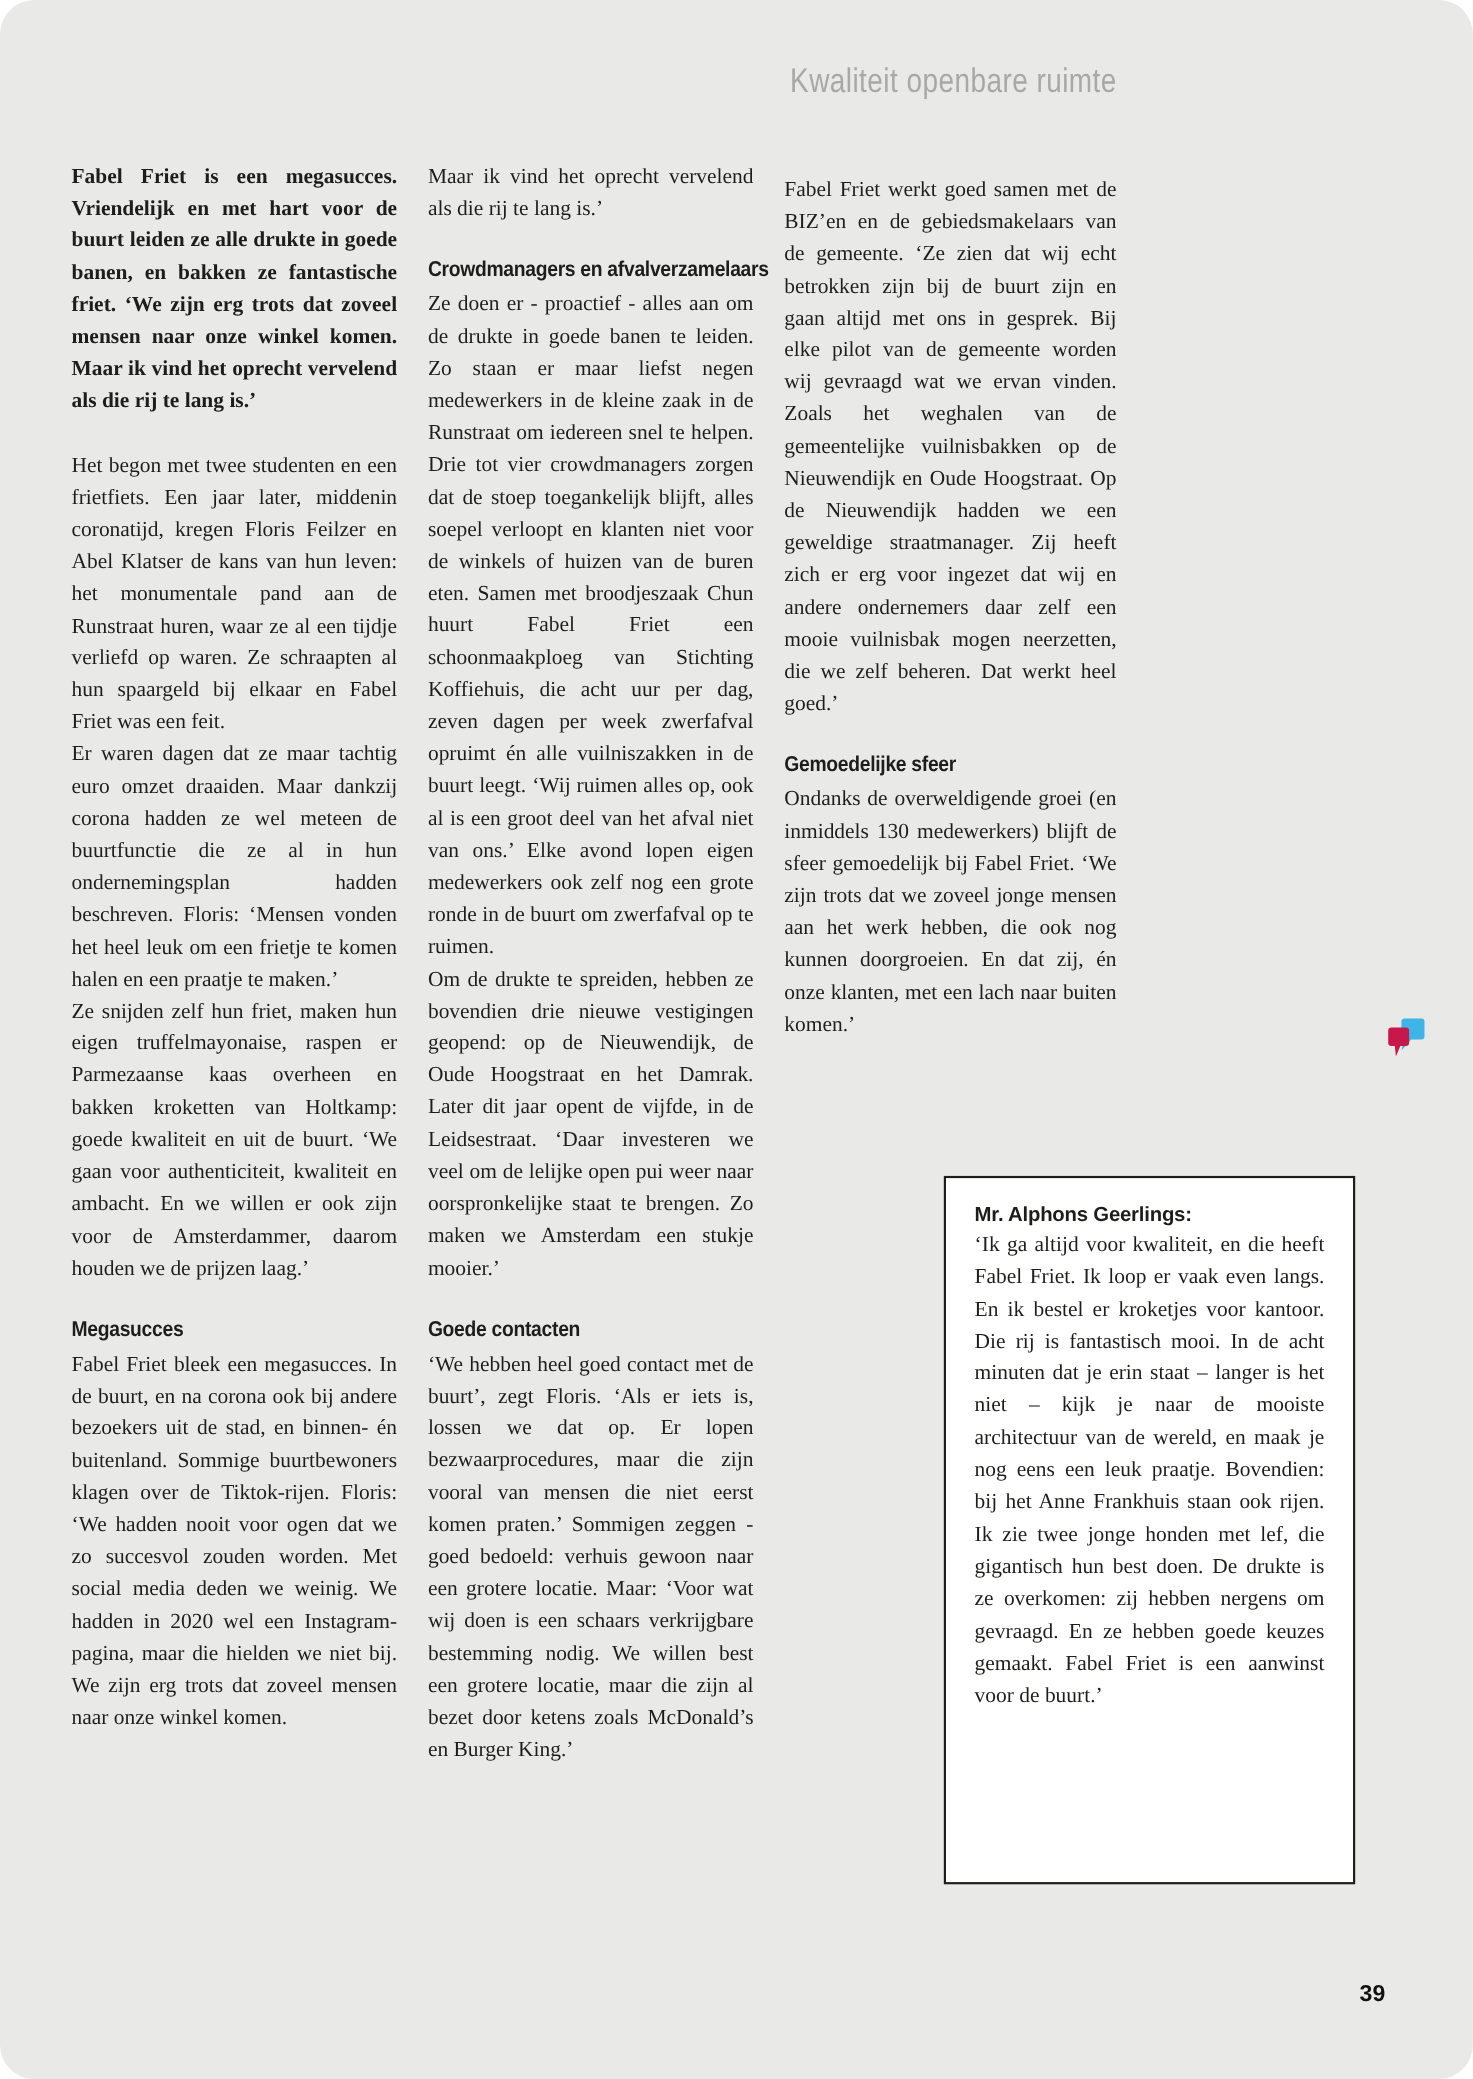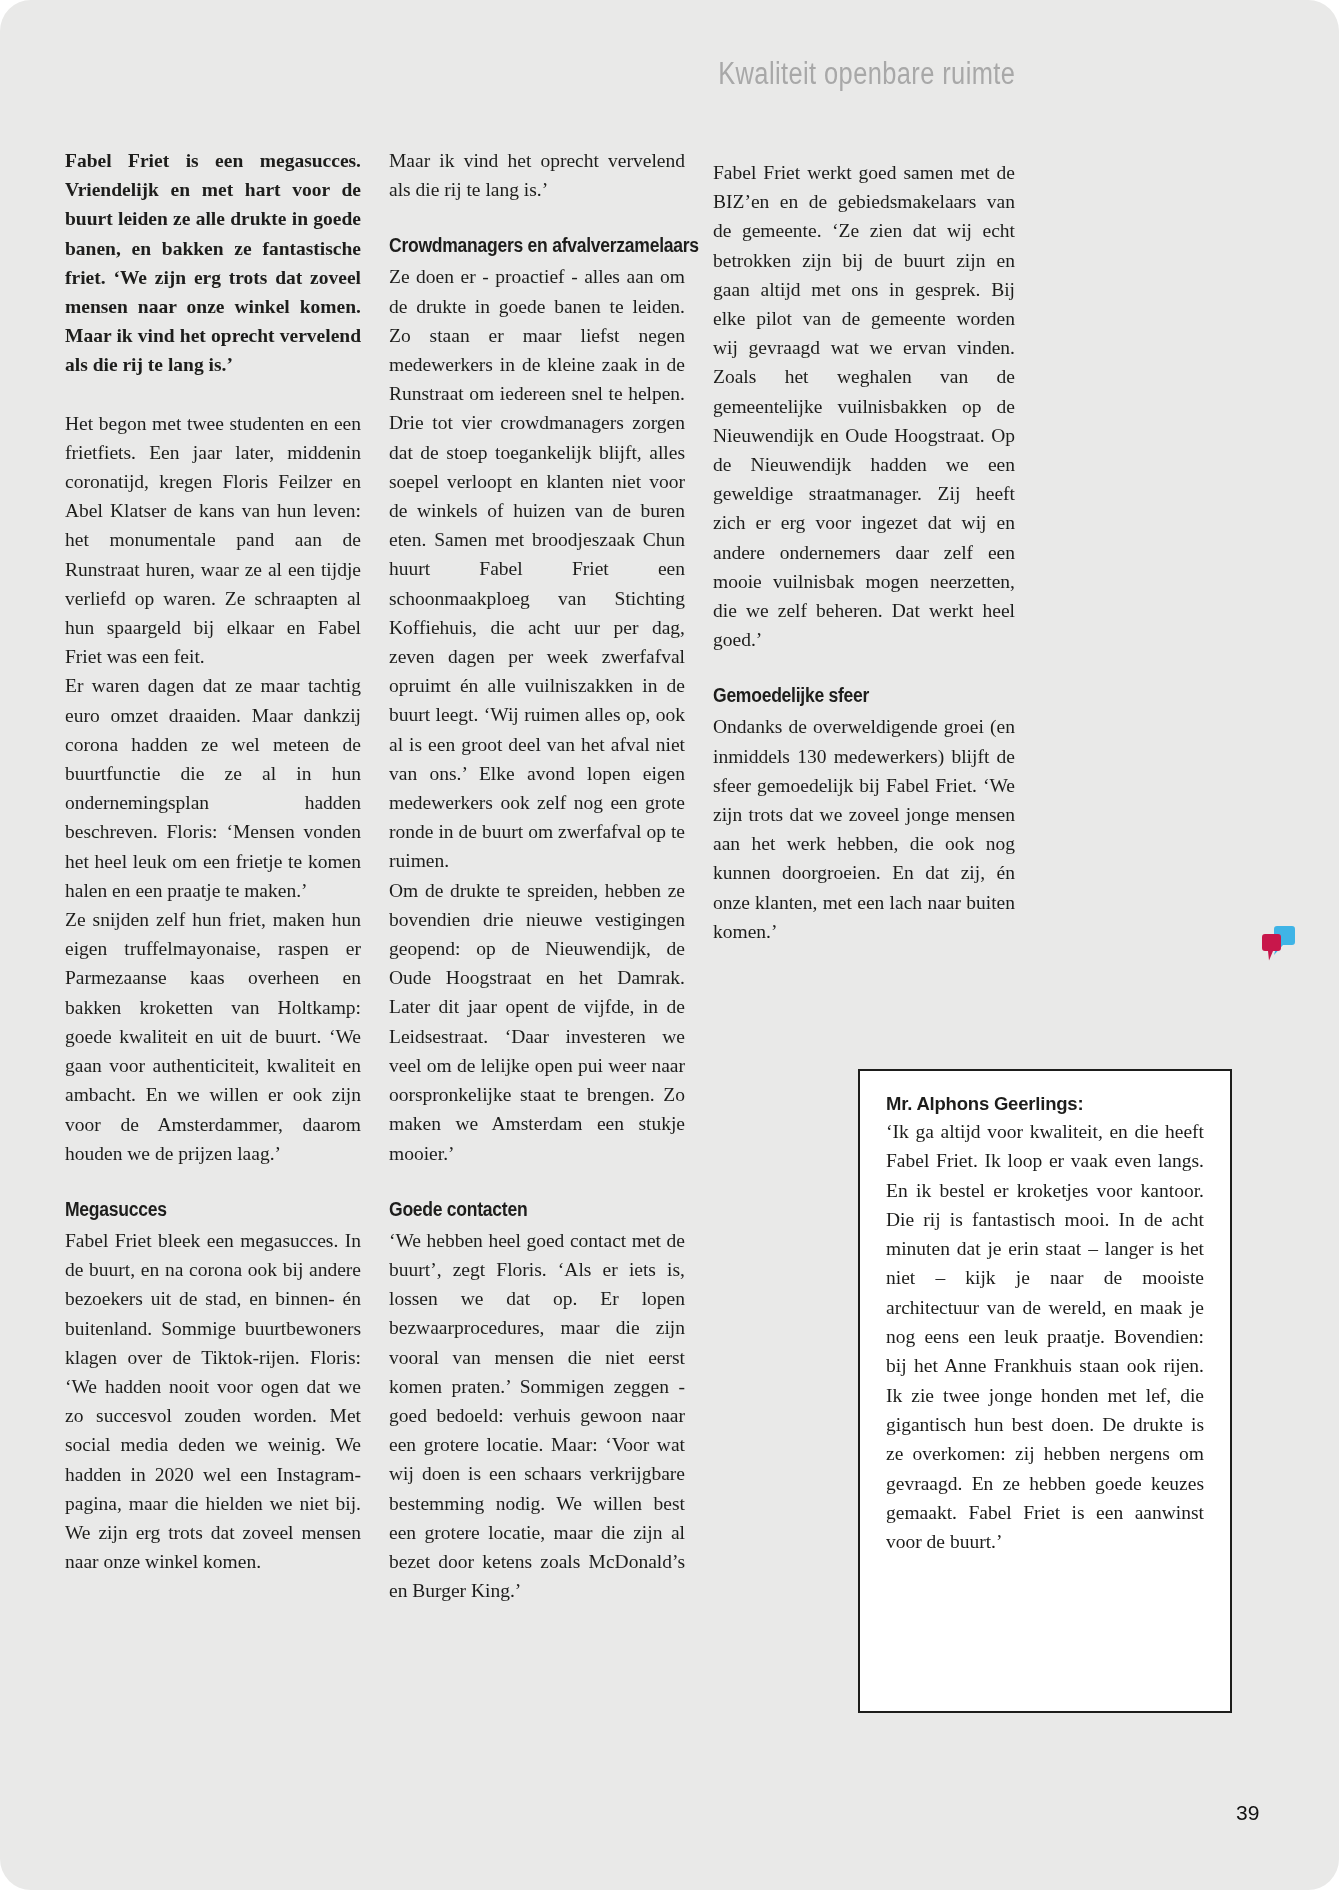--- a/index.html
+++ b/index.html
@@ -110,21 +110,21 @@
     display: inline-block;
     transform: scaleX(0.86);
     letter-spacing: 0.2px;
   }
   .page-number {
     position: absolute;
     top: 1801px;
     left: 1236px;
     font-family: "Liberation Sans", sans-serif;
     font-size: 21px;
-    font-weight: 400;
+    font-weight: 700;
     color: #111111;
   }
 </style>
 </head>
 <body>
 
 <div class="page">
 
   <h1 class="header-title">Kwaliteit openbare ruimte</h1>
 

